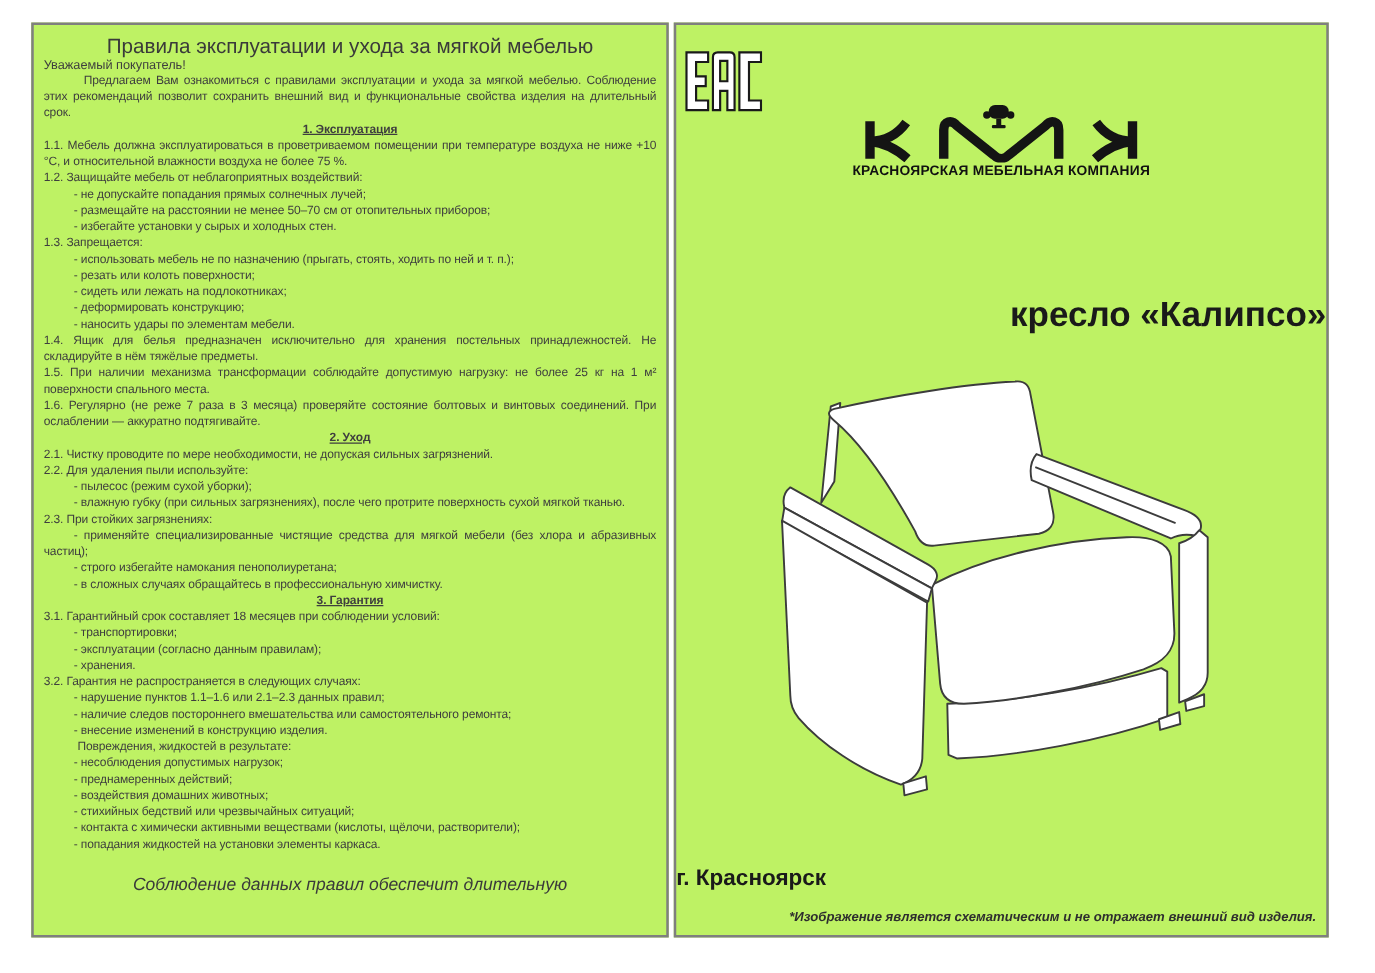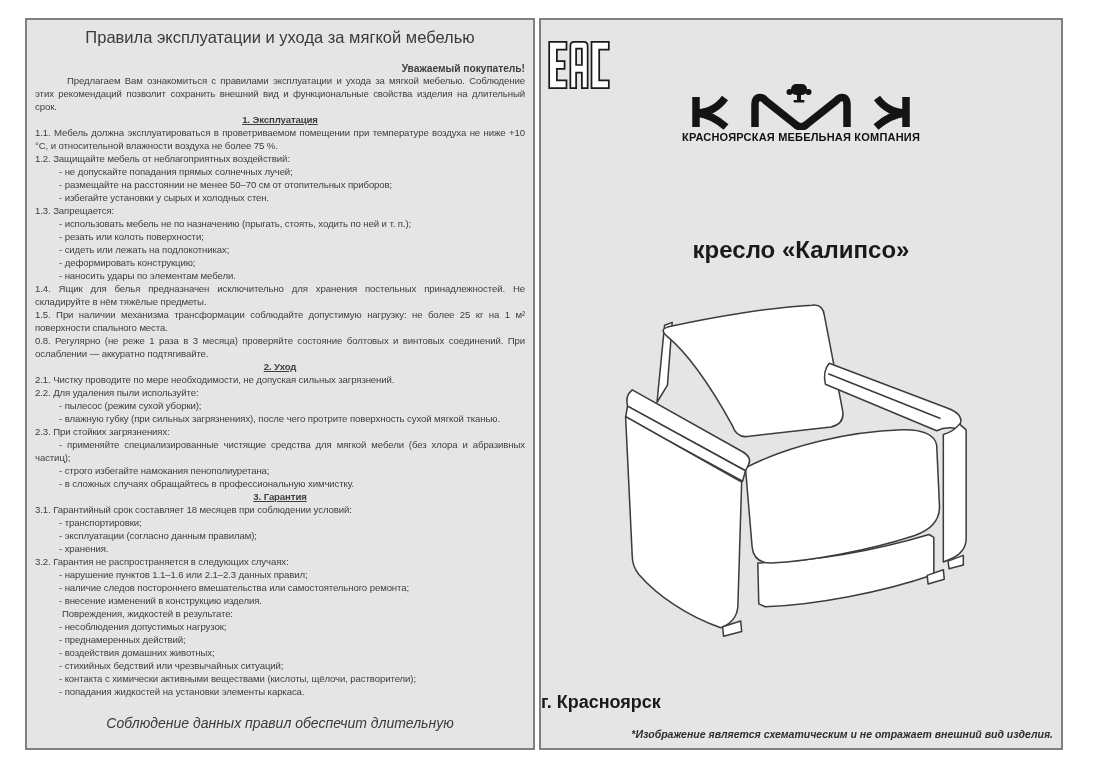--- a/index.html
+++ b/index.html
@@ -1,43 +1,43 @@
 <!DOCTYPE html>
 <html><head>
 <meta charset="utf-8">
 <style>
   html,body{margin:0;padding:0;background:#ffffff;}
   body{width:1100px;height:778px;position:relative;overflow:hidden;
        font-family:"Liberation Sans","DejaVu Sans",sans-serif;color:#3e3e3e;}
   .panel{position:absolute;top:18px;height:732px;border:2px solid #7f7f7f;
-         box-sizing:border-box;background:#e5e5e5;}
+         box-sizing:border-box;background:#bef264;}
   .panel-left{left:25px;width:510px;}
   .panel-right{left:539px;width:524px;}
 
   
   .lp-inner{padding:6px 8px 0 8px;overflow:hidden;height:716px;}
   .doc-title{font-size:16.5px;text-align:center;margin:2px 0 0 0;font-weight:400;color:#3a3a3a;}
-  .greeting{font-size:10.2px;text-align:right;margin-top:16px;font-weight:bold;}
+  .greeting{font-size:10.2px;text-align:left;}
   .intro{font-size:9.6px;line-height:13px;text-align:justify;text-indent:32px;
          letter-spacing:-0.1px;}
   .flow{font-size:9.6px;line-height:13px;letter-spacing:-0.1px;}
   .flow p{margin:0;}
   .flow .h{font-weight:700;text-align:center;text-decoration:underline;}
   .flow .item{text-align:justify;}
   .flow .sub{text-indent:24px;text-align:justify;}
   .flow .subplain{text-indent:27px;}
   .lp-footer{margin-top:15px;font-size:14px;font-style:italic;text-align:center;
              line-height:1.45;color:#3a3a3a;}
 
   
   .eac{position:absolute;left:7px;top:20px;}
   .brand{position:absolute;left:0;right:0;top:64px;text-align:center;}
   .brand-sub{font-size:11px;font-weight:700;letter-spacing:0.2px;color:#111;margin-top:1px;}
-  .product-title{position:absolute;left:0;right:0;top:216px;text-align:center;
-                 font-size:24px;font-weight:700;color:#1a1a1a;}
+  .product-title{position:absolute;left:0;right:0;top:216px;text-align:right;
+                 font-size:28px;font-weight:700;color:#1a1a1a;}
   .chair{position:absolute;left:72px;top:270px;}
   .city{position:absolute;left:0;right:0;top:672px;text-align:left;
         font-size:18px;font-weight:700;color:#1a1a1a;}
   .footnote{position:absolute;right:8px;bottom:8px;font-size:10.5px;
             font-weight:700;font-style:italic;color:#2e2e2e;}
   svg{display:block;}
 </style>
 </head>
 <body>
 
@@ -55,21 +55,21 @@
         <p class="sub">- размещайте на расстоянии не менее 50–70 см от отопительных приборов;</p>
         <p class="sub">- избегайте установки у сырых и холодных стен.</p>
         <p class="item">1.3. Запрещается:</p>
         <p class="sub">- использовать мебель не по назначению (прыгать, стоять, ходить по ней и т. п.);</p>
         <p class="sub">- резать или колоть поверхности;</p>
         <p class="sub">- сидеть или лежать на подлокотниках;</p>
         <p class="sub">- деформировать конструкцию;</p>
         <p class="sub">- наносить удары по элементам мебели.</p>
         <p class="item">1.4. Ящик для белья предназначен исключительно для хранения постельных принадлежностей. Не складируйте в нём тяжёлые предметы.</p>
         <p class="item">1.5. При наличии механизма трансформации соблюдайте допустимую нагрузку: не более 25 кг на 1 м² поверхности спального места.</p>
-        <p class="item">0.8. Регулярно (не реже 1 раза в 3 месяца) проверяйте состояние болтовых и винтовых соединений. При ослаблении — аккуратно подтягивайте.</p>
+        <p class="item">1.6. Регулярно (не реже 7 раза в 3 месяца) проверяйте состояние болтовых и винтовых соединений. При ослаблении — аккуратно подтягивайте.</p>
         <p class="h">2. Уход</p>
         <p class="item">2.1. Чистку проводите по мере необходимости, не допуская сильных загрязнений.</p>
         <p class="item">2.2. Для удаления пыли используйте:</p>
         <p class="sub">- пылесос (режим сухой уборки);</p>
         <p class="sub">- влажную губку (при сильных загрязнениях), после чего протрите поверхность сухой мягкой тканью.</p>
         <p class="item">2.3. При стойких загрязнениях:</p>
         <p class="sub">- применяйте специализированные чистящие средства для мягкой мебели (без хлора и абразивных частиц);</p>
         <p class="sub">- строго избегайте намокания пенополиуретана;</p>
         <p class="sub">- в сложных случаях обращайтесь в профессиональную химчистку.</p>
         <p class="h">3. Гарантия</p>

